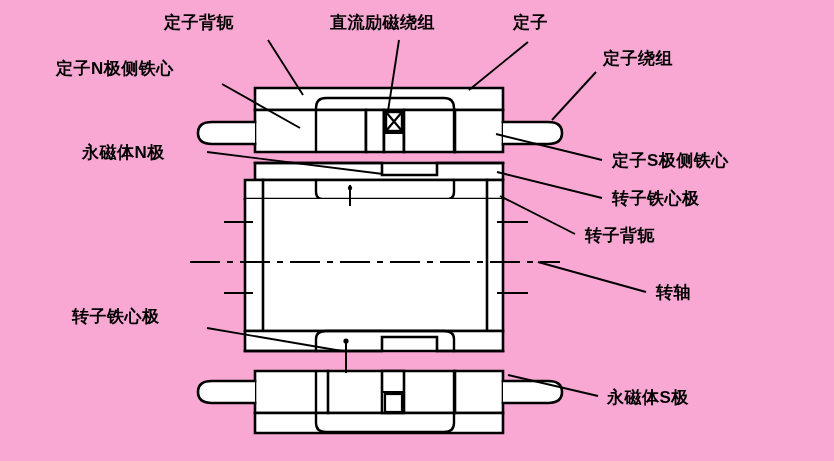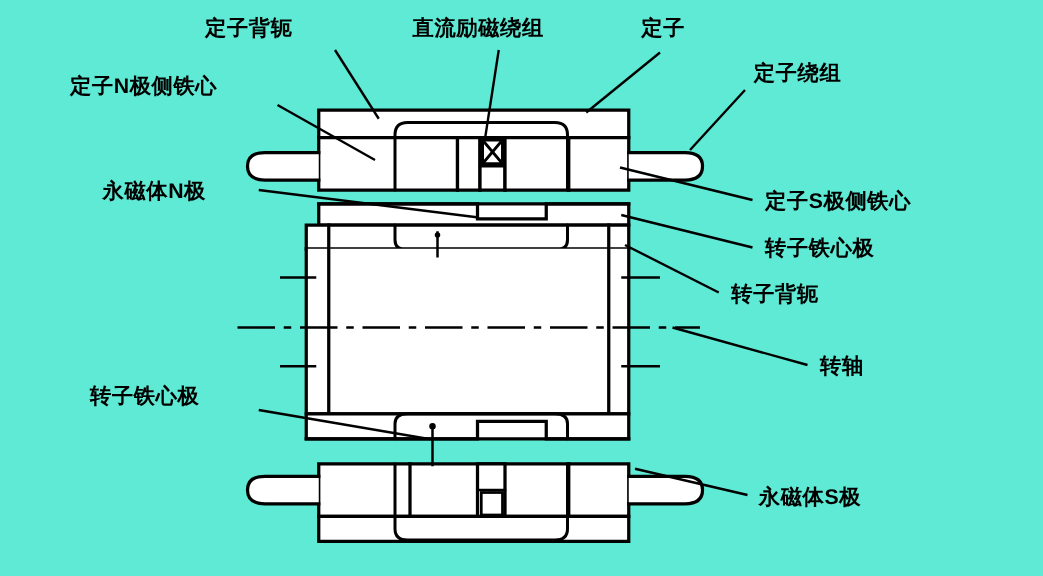--- a/index.html
+++ b/index.html
@@ -5,21 +5,21 @@
 <style>
   html, body {
     margin: 0;
     padding: 0;
     background: #ffffff;
   }
   #stage {
     position: relative;
     width: 834px;
     height: 461px;
-    background: #5eead4;
+    background: #f9a8d4;
     overflow: hidden;
     font-family: "Liberation Sans", "DejaVu Sans", sans-serif;
   }
   svg#diagram {
     position: absolute;
     left: 0;
     top: 0;
     width: 834px;
     height: 461px;
     display: block;

